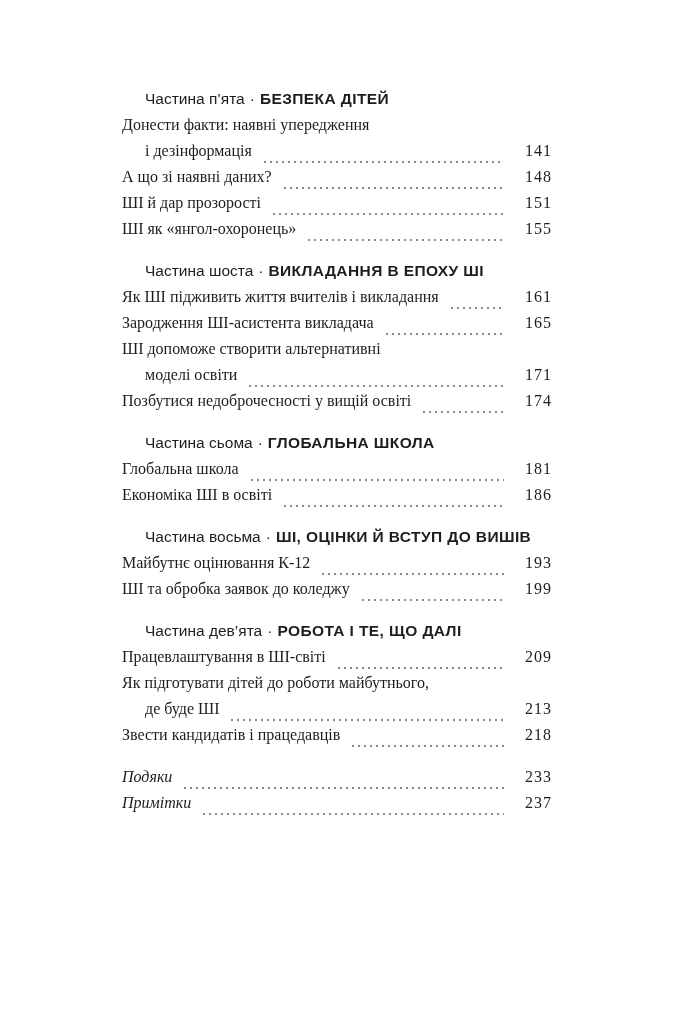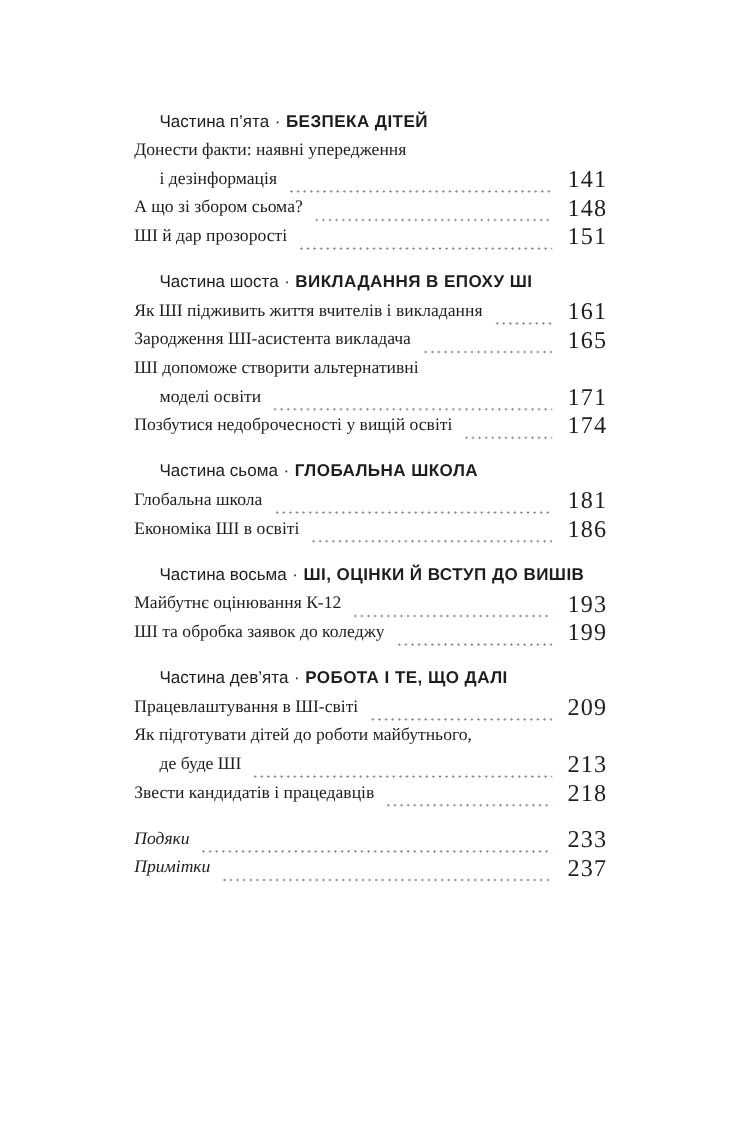--- a/index.html
+++ b/index.html
@@ -17,21 +17,21 @@
   .page {
     box-sizing: border-box;
     width: 682px;
     height: 1024px;
     padding: 86px 0 0 122px;
   }
   .content {
     width: 430px; 
   }
   .section {
-    margin: 12px 0 16px 0;
+    margin: 0 0 16px 0;
   }
   .section + .section {
     margin-top: 16px;
   }
   .heading {
     font-family: "Liberation Sans", sans-serif;
     font-size: 15.5px;
     line-height: 26px;
     padding-left: 23px;
     white-space: nowrap;
@@ -62,21 +62,21 @@
     background-image: radial-gradient(circle 1.05px at 3px 2px, #8a8a8a 99%, rgba(0,0,0,0) 100%);
     background-size: 6px 4px;
     background-repeat: repeat-x;
     background-position: left bottom;
   }
   .pg {
     flex: 0 0 auto;
     min-width: 34px;
     text-align: right;
     letter-spacing: 1px;
-    font-size: 22px;
+    font-size: 16px;
   }
   .backmatter {
     margin-top: 14px;
   }
   .backmatter .t {
     font-style: italic;
   }
 </style>
 </head>
 <body>
@@ -93,30 +93,37 @@
             <span class="t">Донести факти: наявні упередження</span>
           </div>
         <div class="row wrap">
             <span class="t">і дезінформація</span>
             <span class="leader"></span>
             <span class="pg">141</span>
           </div>
       </div>
       <div class="entry">
         <div class="row">
-            <span class="t">А що зі збором сьома?</span>
+            <span class="t">А що зі наявні даних?</span>
             <span class="leader"></span>
             <span class="pg">148</span>
           </div>
       </div>
       <div class="entry">
         <div class="row">
             <span class="t">ШІ й дар прозорості</span>
             <span class="leader"></span>
             <span class="pg">151</span>
+          </div>
+      </div>
+      <div class="entry">
+        <div class="row">
+            <span class="t">ШІ як «янгол-охоронець»</span>
+            <span class="leader"></span>
+            <span class="pg">155</span>
           </div>
       </div>
     </div>
 
     <div class="section">
       <div class="heading">
         <span class="part">Частина шоста</span><span class="sep">·</span><span class="ptitle">ВИКЛАДАННЯ В ЕПОХУ ШІ</span>
       </div>
       <div class="entry">
         <div class="row">

